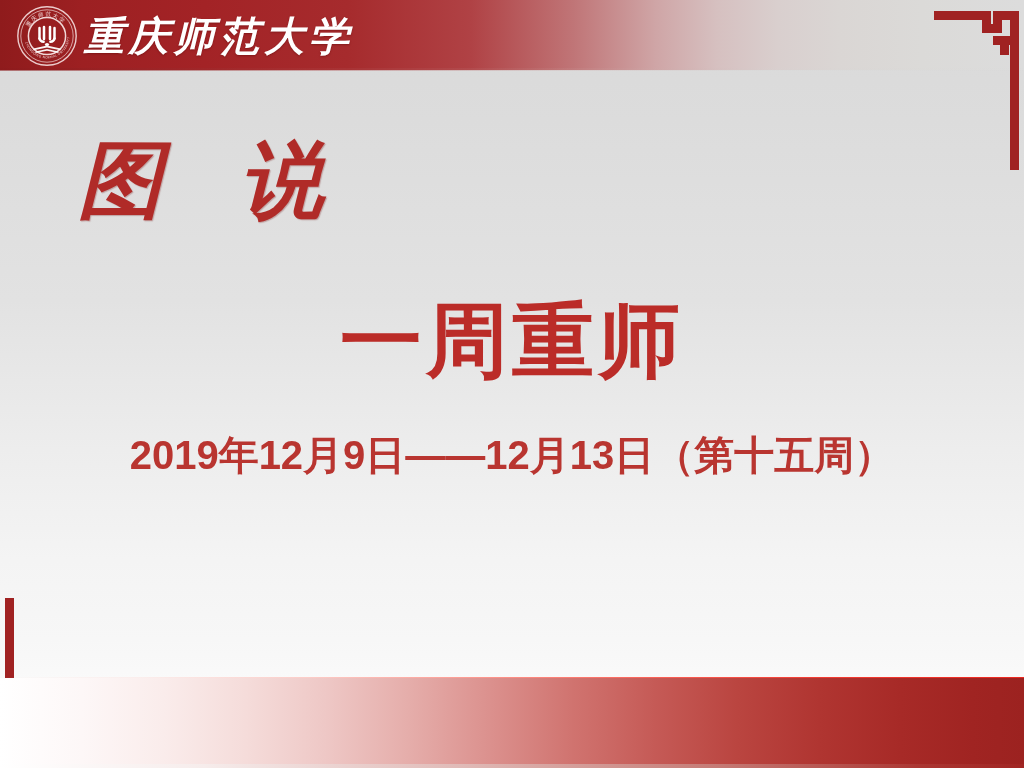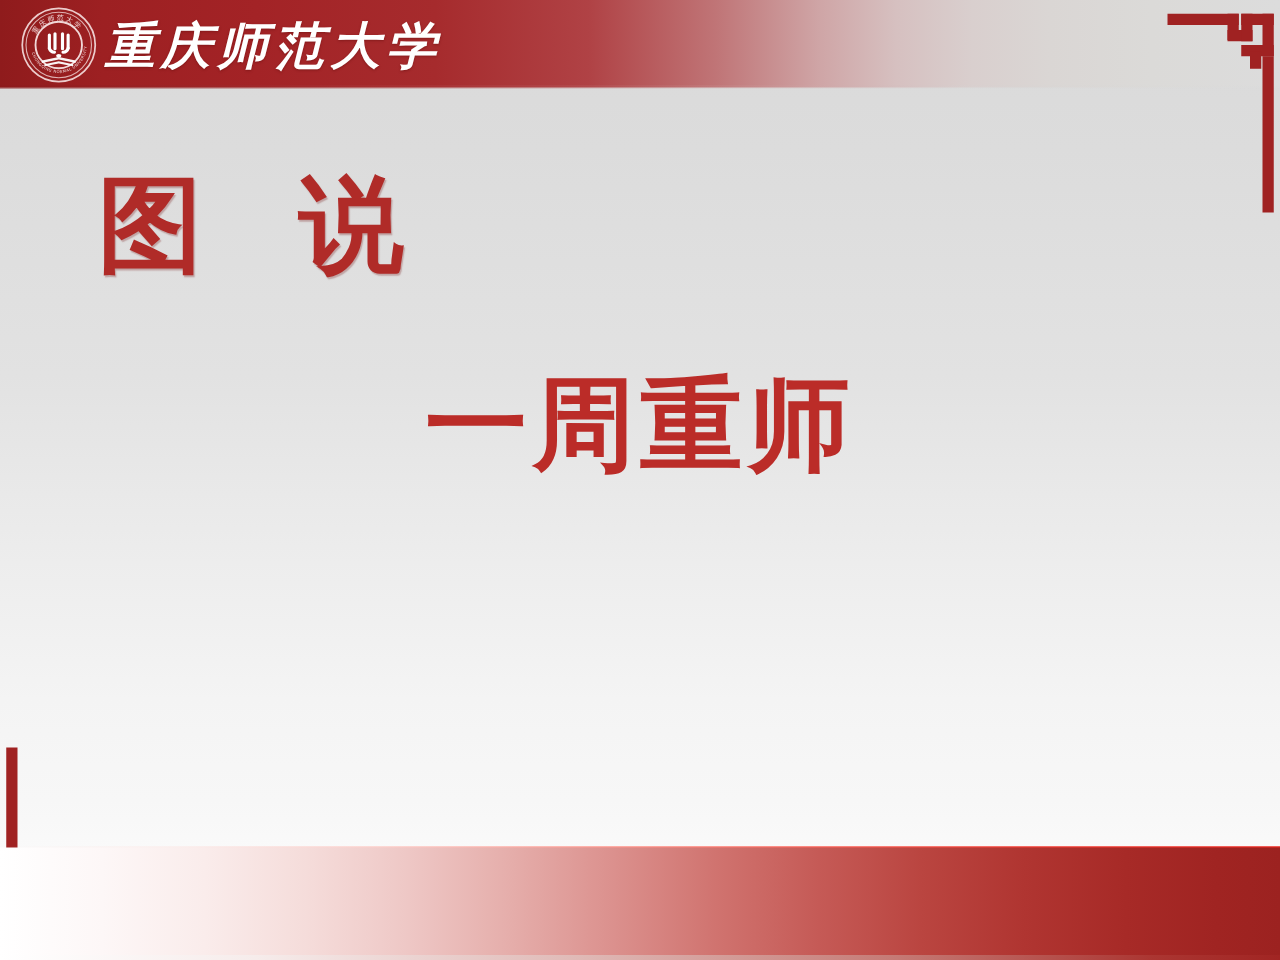--- a/index.html
+++ b/index.html
@@ -166,20 +166,21 @@
 
   
   .title-line1 {
     position: absolute;
     left: 78px;
     top: 138px;
     color: #b02b28;
     font-family: "DejaVu Serif", "Liberation Serif", serif;
     font-size: 84px;
     font-weight: bold;
+    font-style: italic;
     letter-spacing: 24px;
     line-height: 1;
     white-space: nowrap;
     text-shadow: 1px 1px 1px rgba(120,25,25,0.30);
     user-select: none;
   }
 
   .title-line2 {
     position: absolute;
     left: 0;
@@ -293,18 +294,19 @@
         <rect x="86" y="41" width="9" height="14"></rect>
         <rect x="96" y="45" width="9" height="125"></rect>
       </g>
     </svg>
   </div>
 
   <div class="title-line1">图 说</div>
 
   <div class="title-line2">一周重师</div>
 
+  <div class="subtitle">2019年12月9日——12月13日（第十五周）</div>
 
   <div class="bottom-bar-hl"></div>
   <div class="bottom-bar"></div>
   <div class="bottom-bar-foot"></div>
 
 </div>
 
 </body></html>

